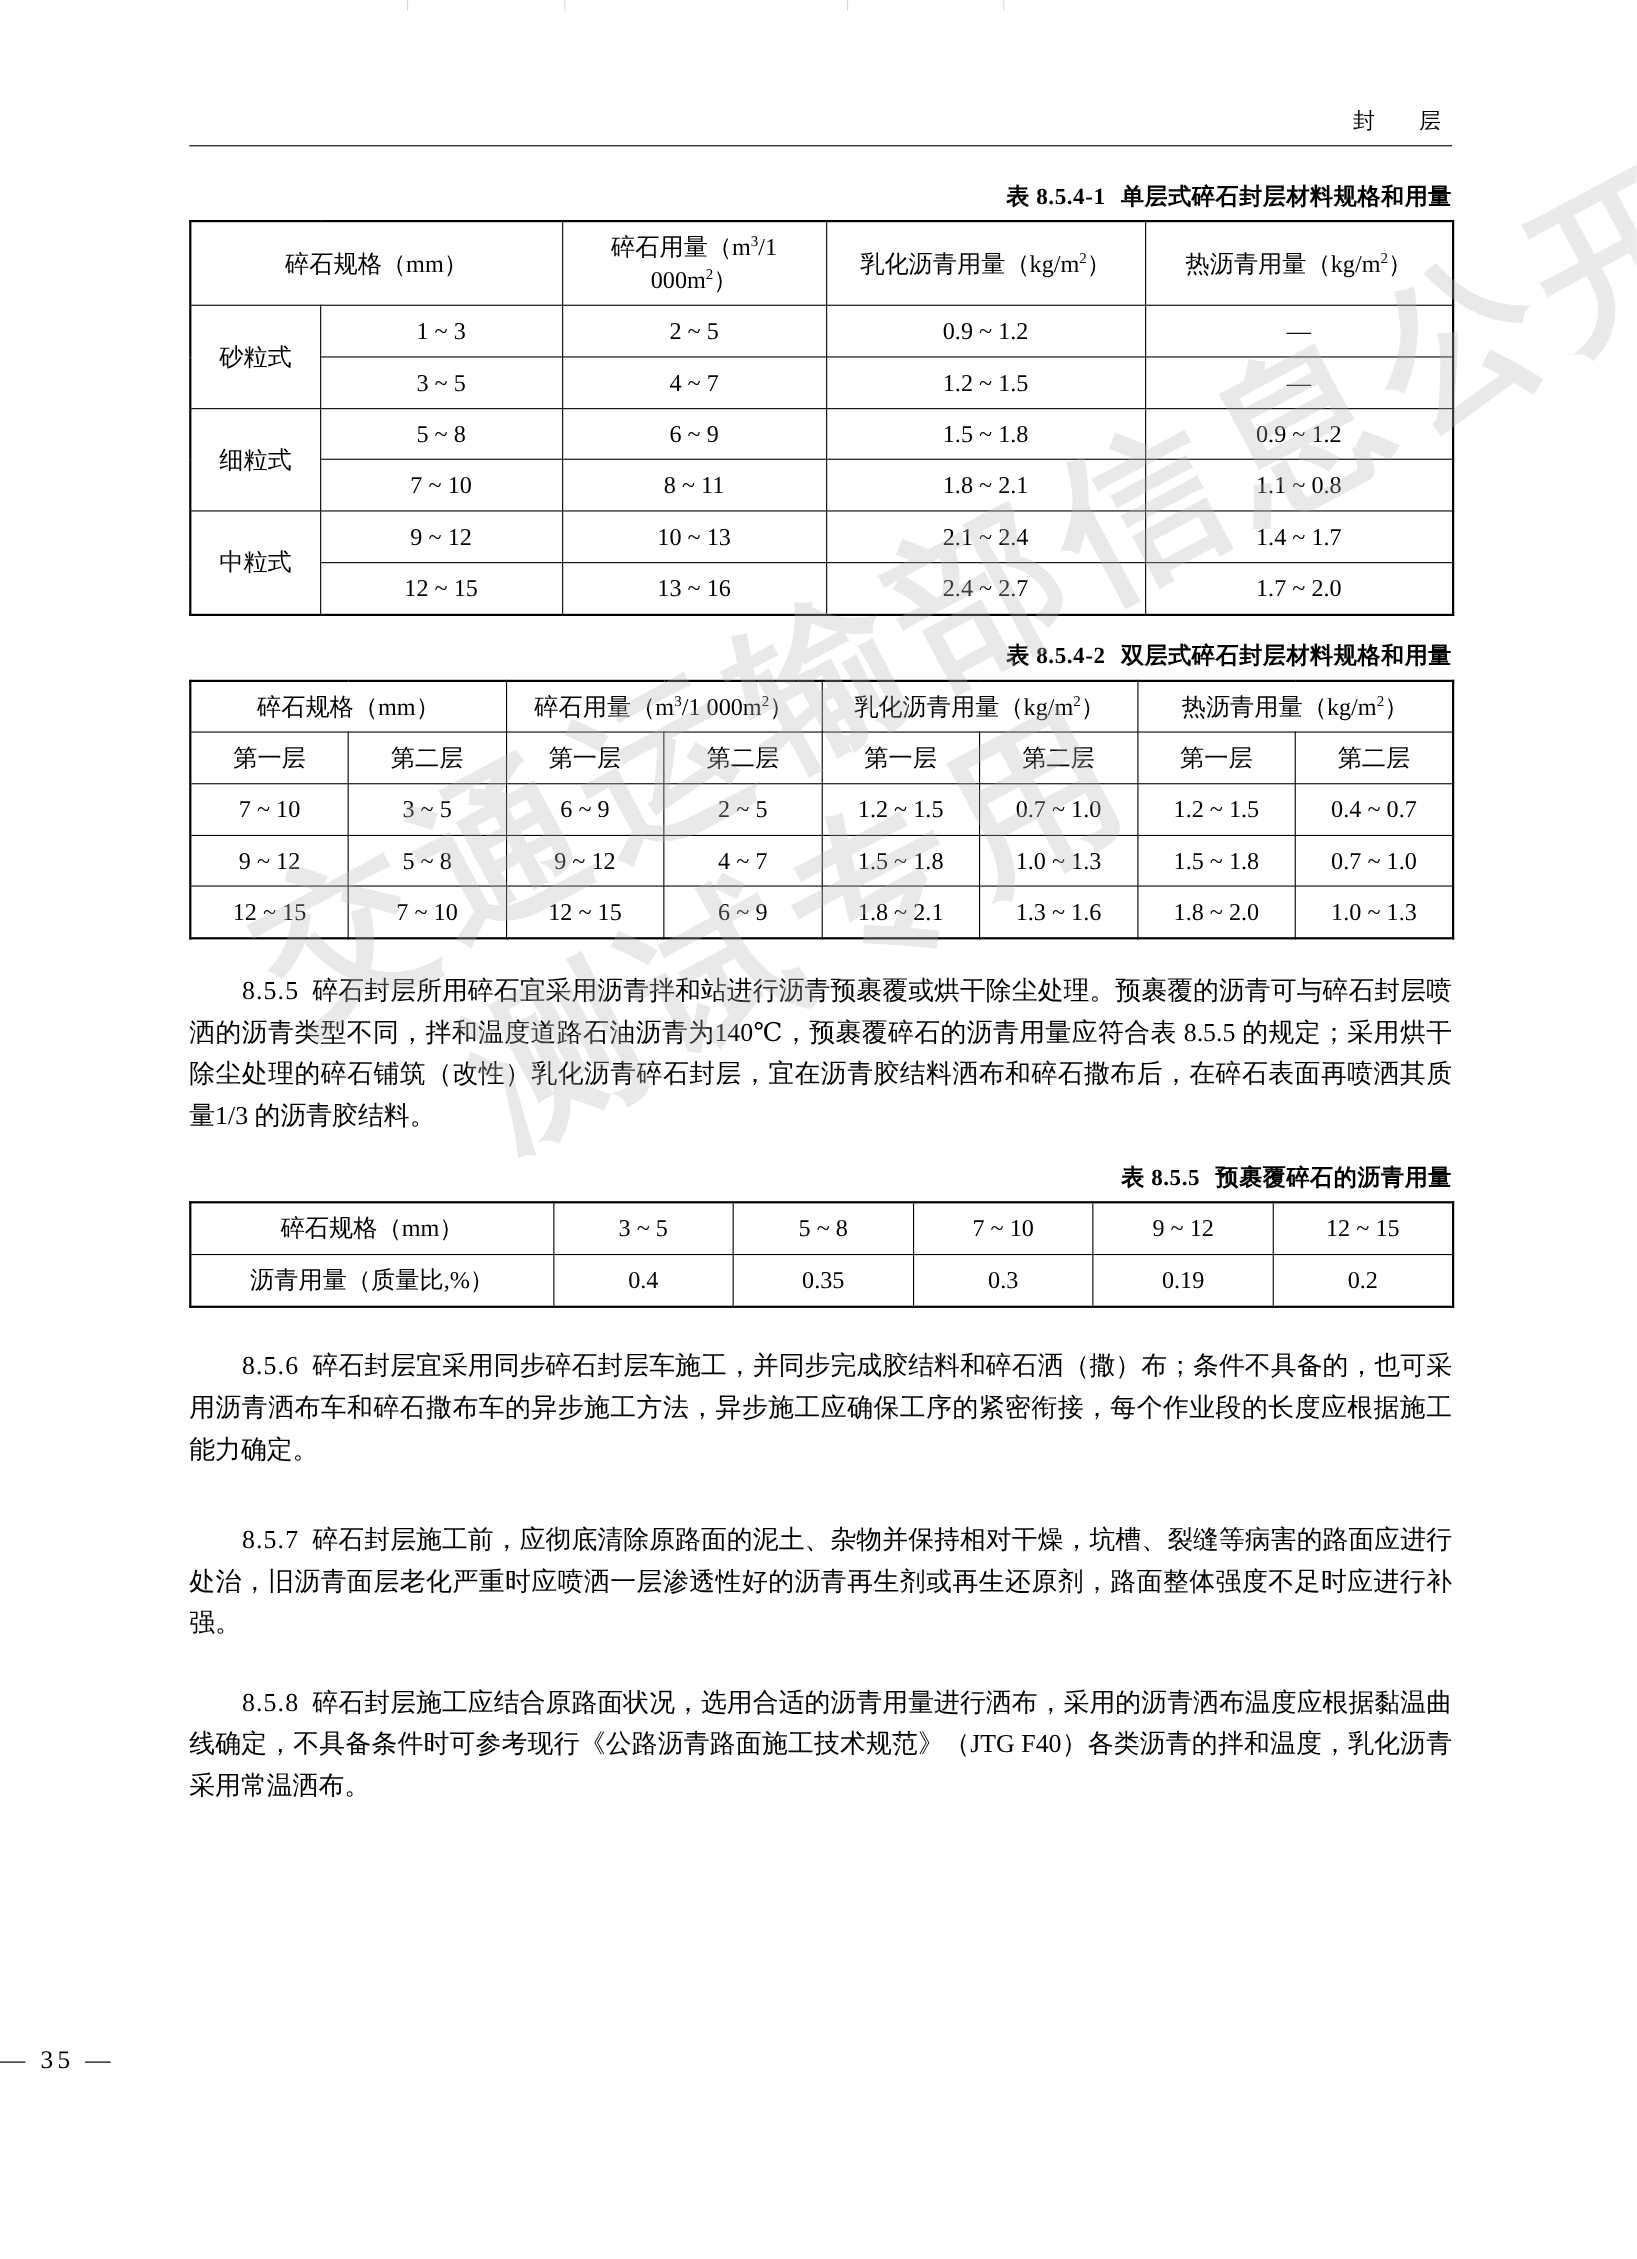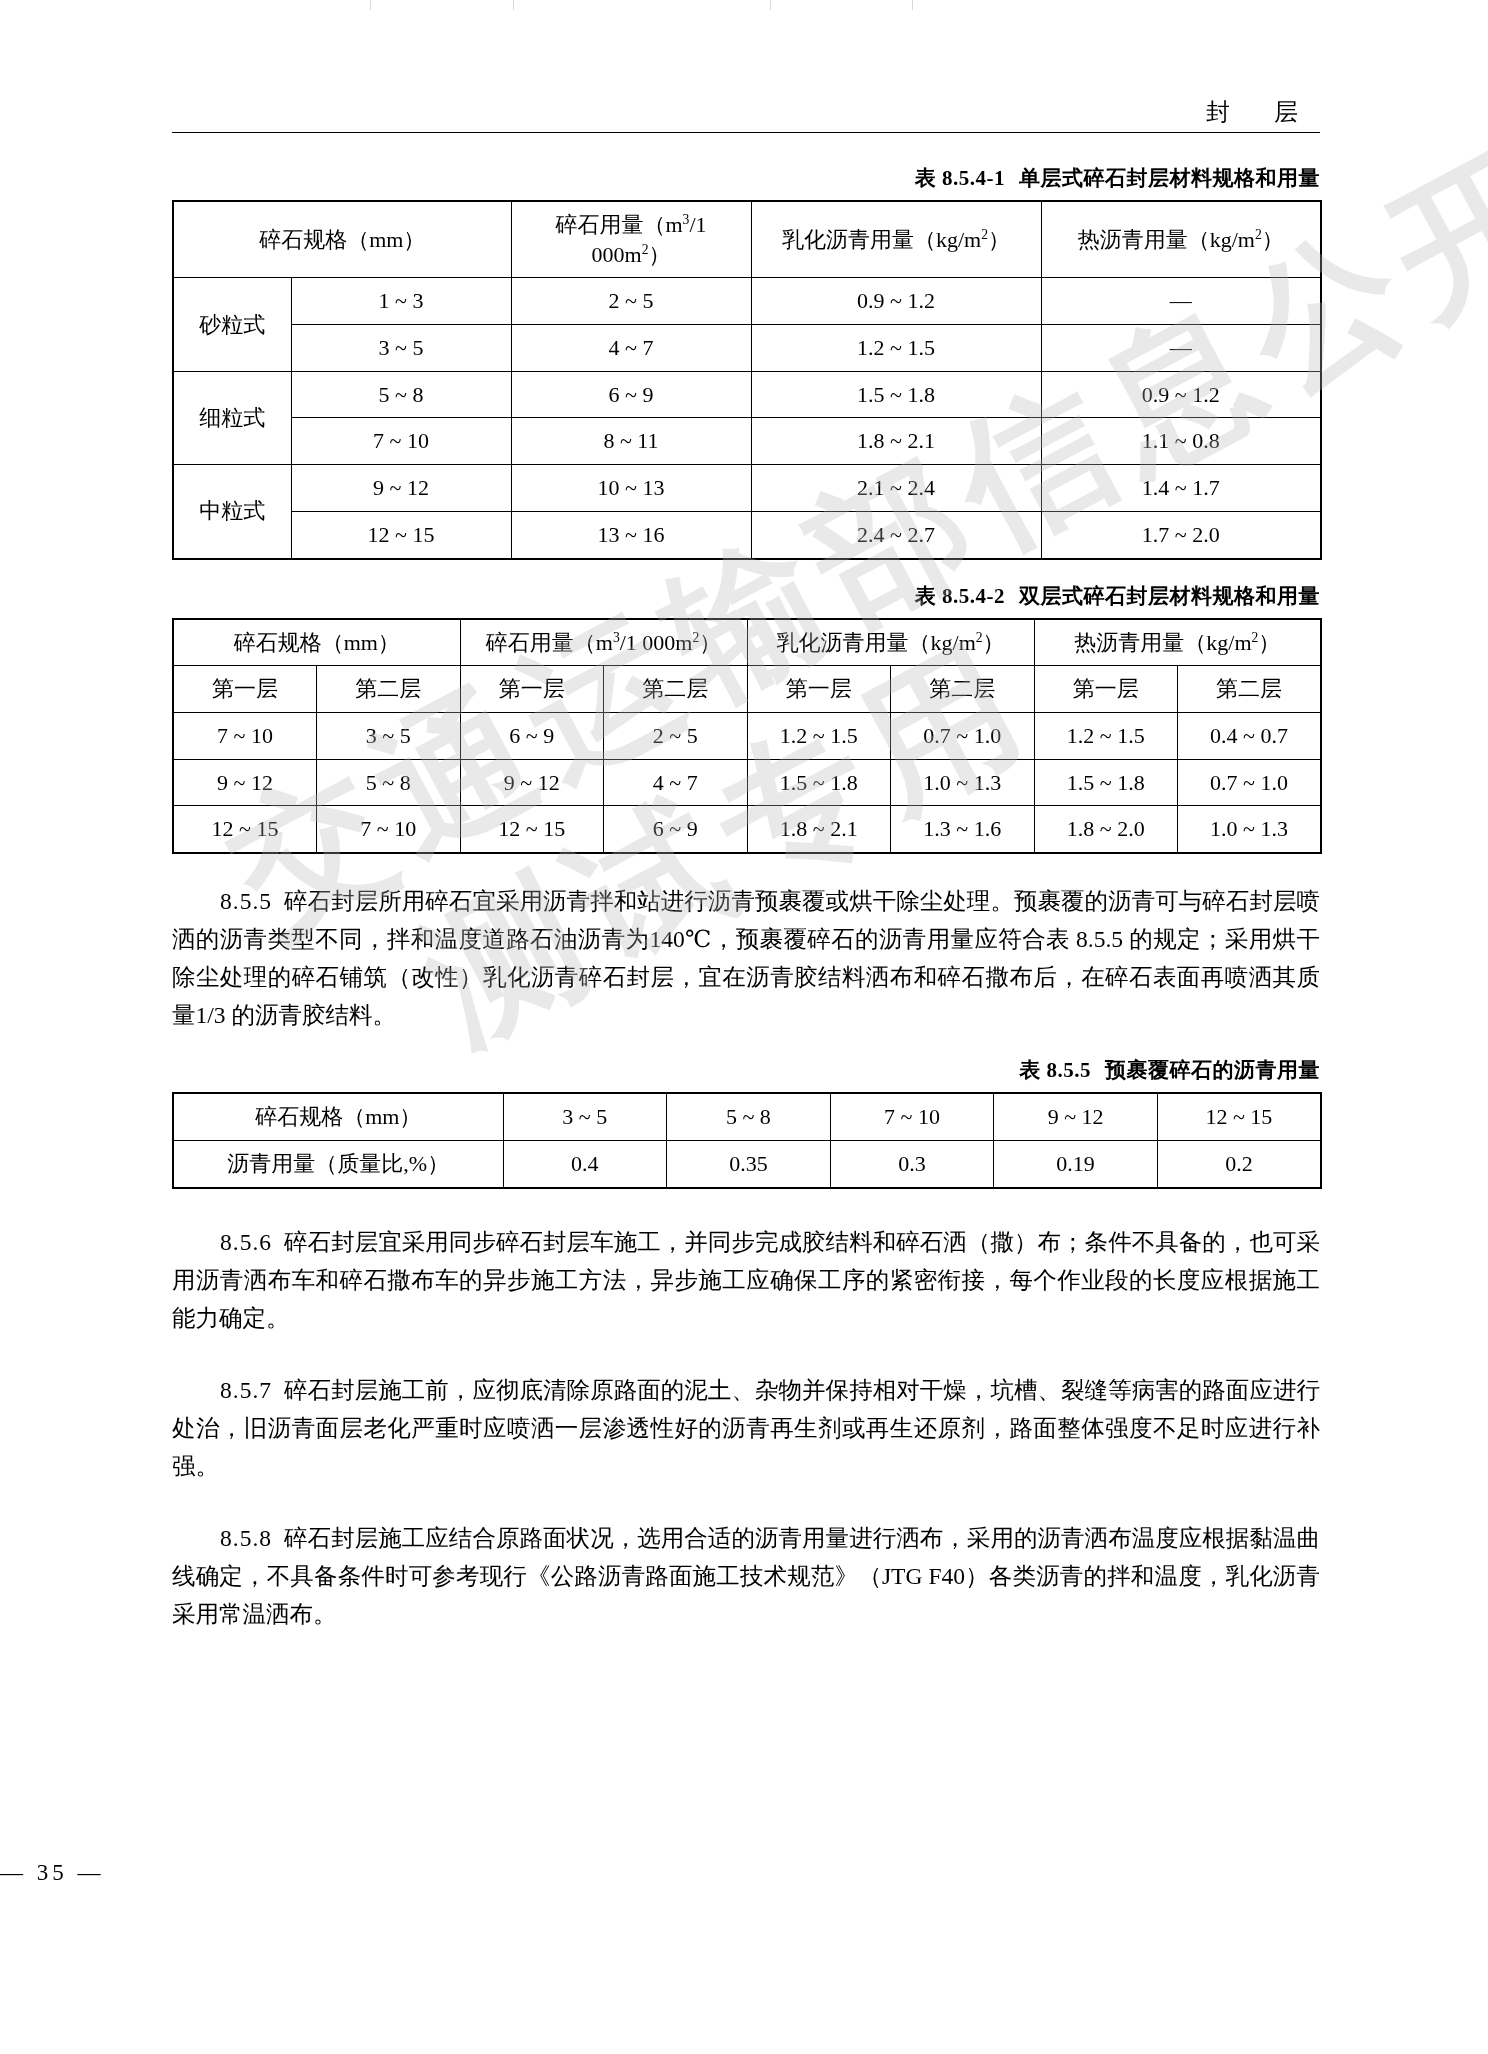--- a/index.html
+++ b/index.html
@@ -39,24 +39,24 @@
     width: 1148px;
   }
 
   
   .runhead {
     position: relative;
     height: 46px;
   }
   .runhead .title {
     position: absolute;
-    right: 12px;
+    right: 0;
     top: 0;
     font-family: "Liberation Serif", serif;
-    font-size: 24px;
+    font-size: 20px;
     letter-spacing: 10px;
     color: #000;
   }
   .runhead .rule {
     position: absolute;
     left: 0; right: 0;
     top: 36px;
     border-top: 1px solid #000;
   }
 
@@ -342,21 +342,21 @@
           <td>0.19</td>
           <td>0.2</td>
         </tr>
       </tbody>
     </table>
 
     <p class="body" style="margin-top:34px">
       <span class="indent"></span><span class="secno">8.5.6</span><span>碎石封层宜采用同步碎石封层车施工，并同步完成胶结料和碎石洒（撒）布；条件不具备的，也可采用沥青洒布车和碎石撒布车的异步施工方法，异步施工应确保工序的紧密衔接，每个作业段的长度应根据施工能力确定。</span>
     </p>
 
-    <p class="body" style="margin-top:34px">
+    <p class="body" style="margin-top:44px">
       <span class="indent"></span><span class="secno">8.5.7</span><span>碎石封层施工前，应彻底清除原路面的泥土、杂物并保持相对干燥，坑槽、裂缝等病害的路面应进行处治，旧沥青面层老化严重时应喷洒一层渗透性好的沥青再生剂或再生还原剂，路面整体强度不足时应进行补强。</span>
     </p>
 
     <p class="body" style="margin-top:34px">
       <span class="indent"></span><span class="secno">8.5.8</span><span>碎石封层施工应结合原路面状况，选用合适的沥青用量进行洒布，采用的沥青洒布温度应根据黏温曲线确定，不具备条件时可参考现行《公路沥青路面施工技术规范》（JTG F40）各类沥青的拌和温度，乳化沥青采用常温洒布。</span>
     </p>
 
   </div>
 
   <div class="folio">— 35 —</div>

